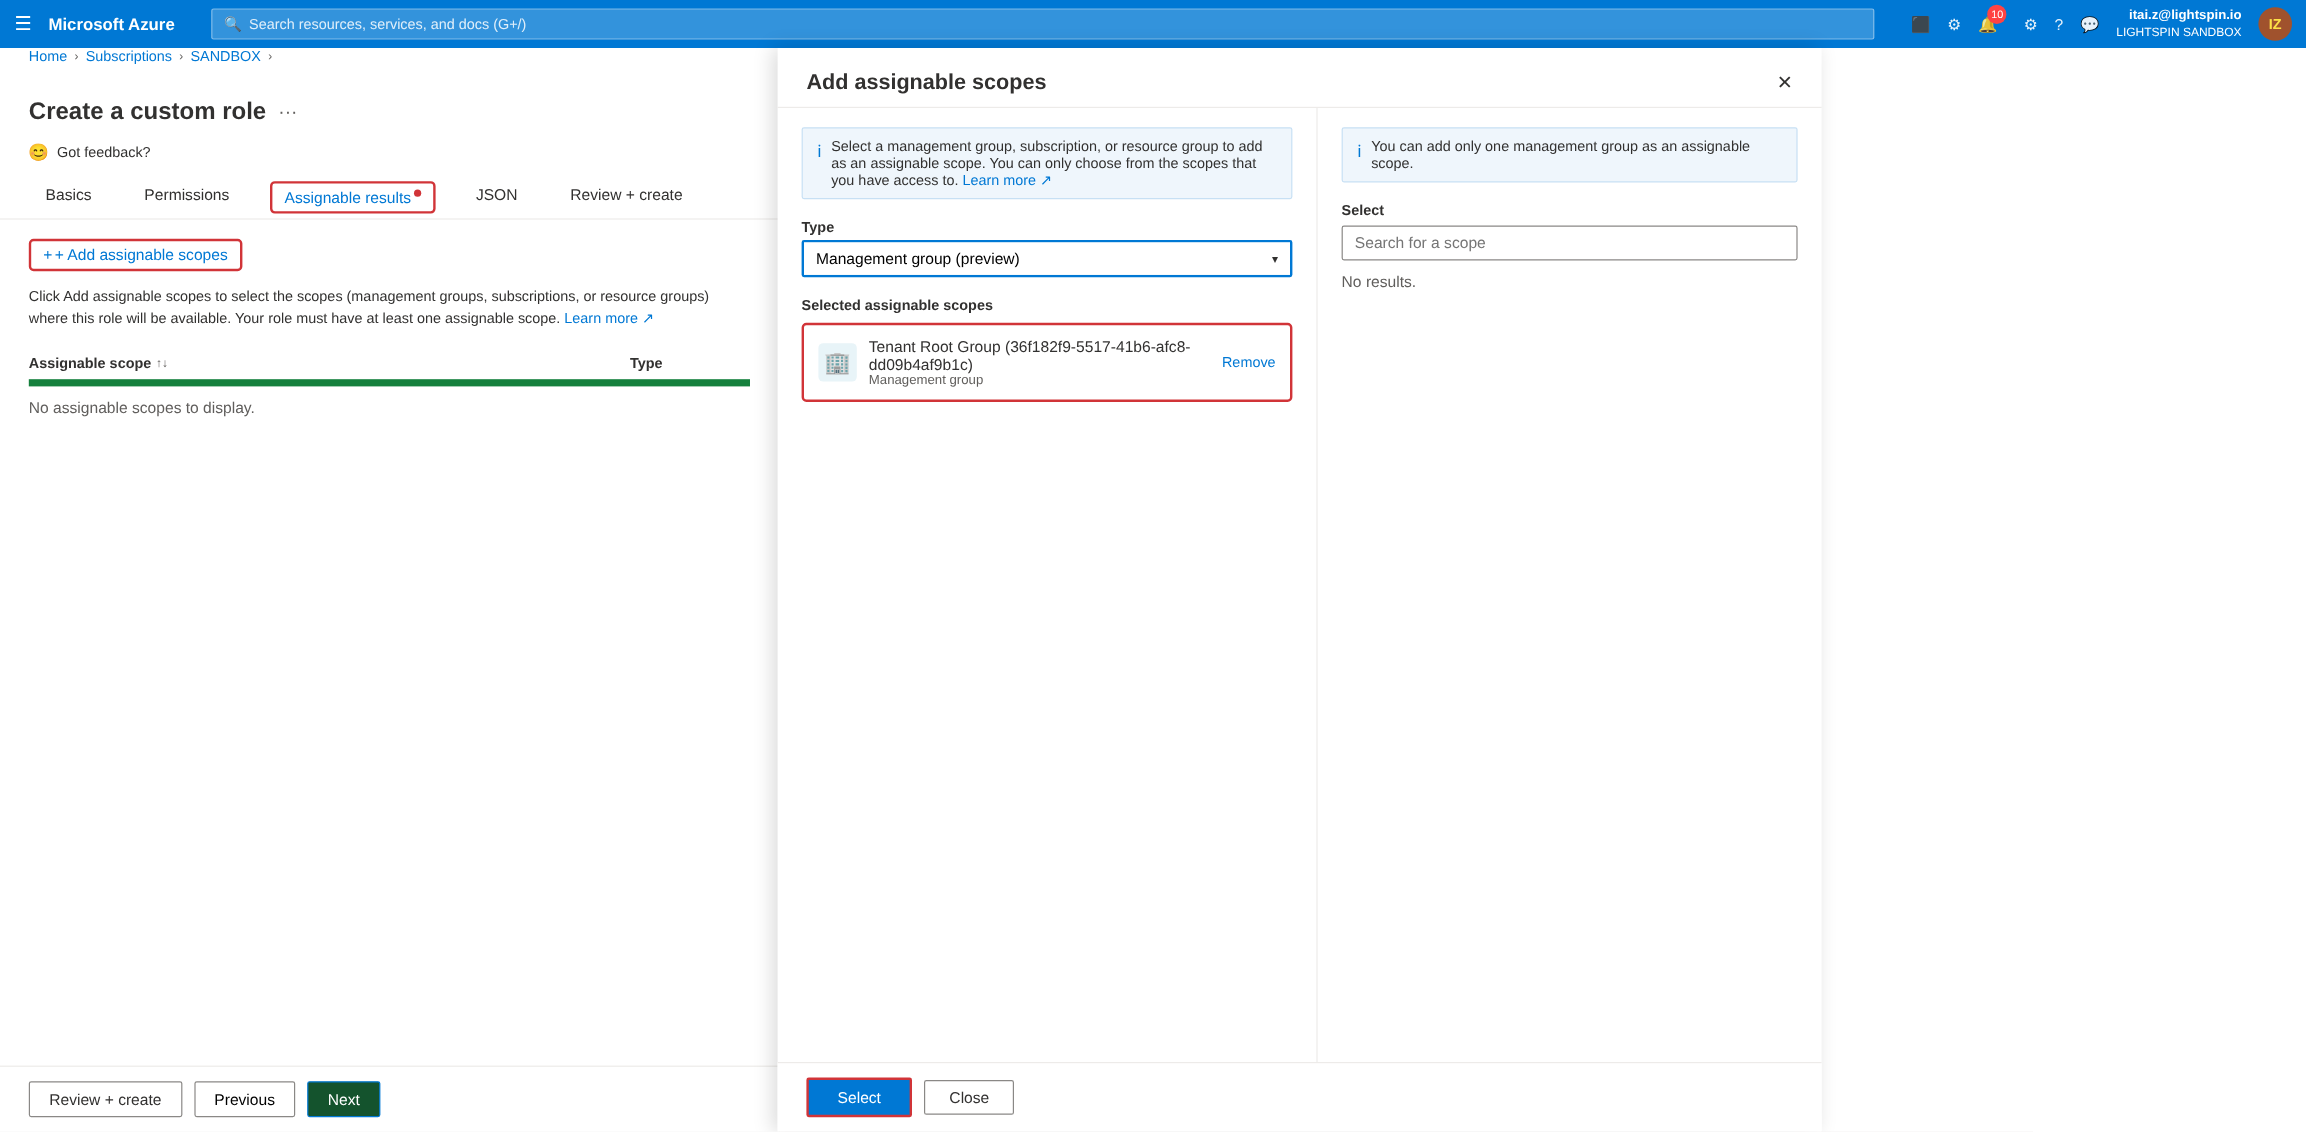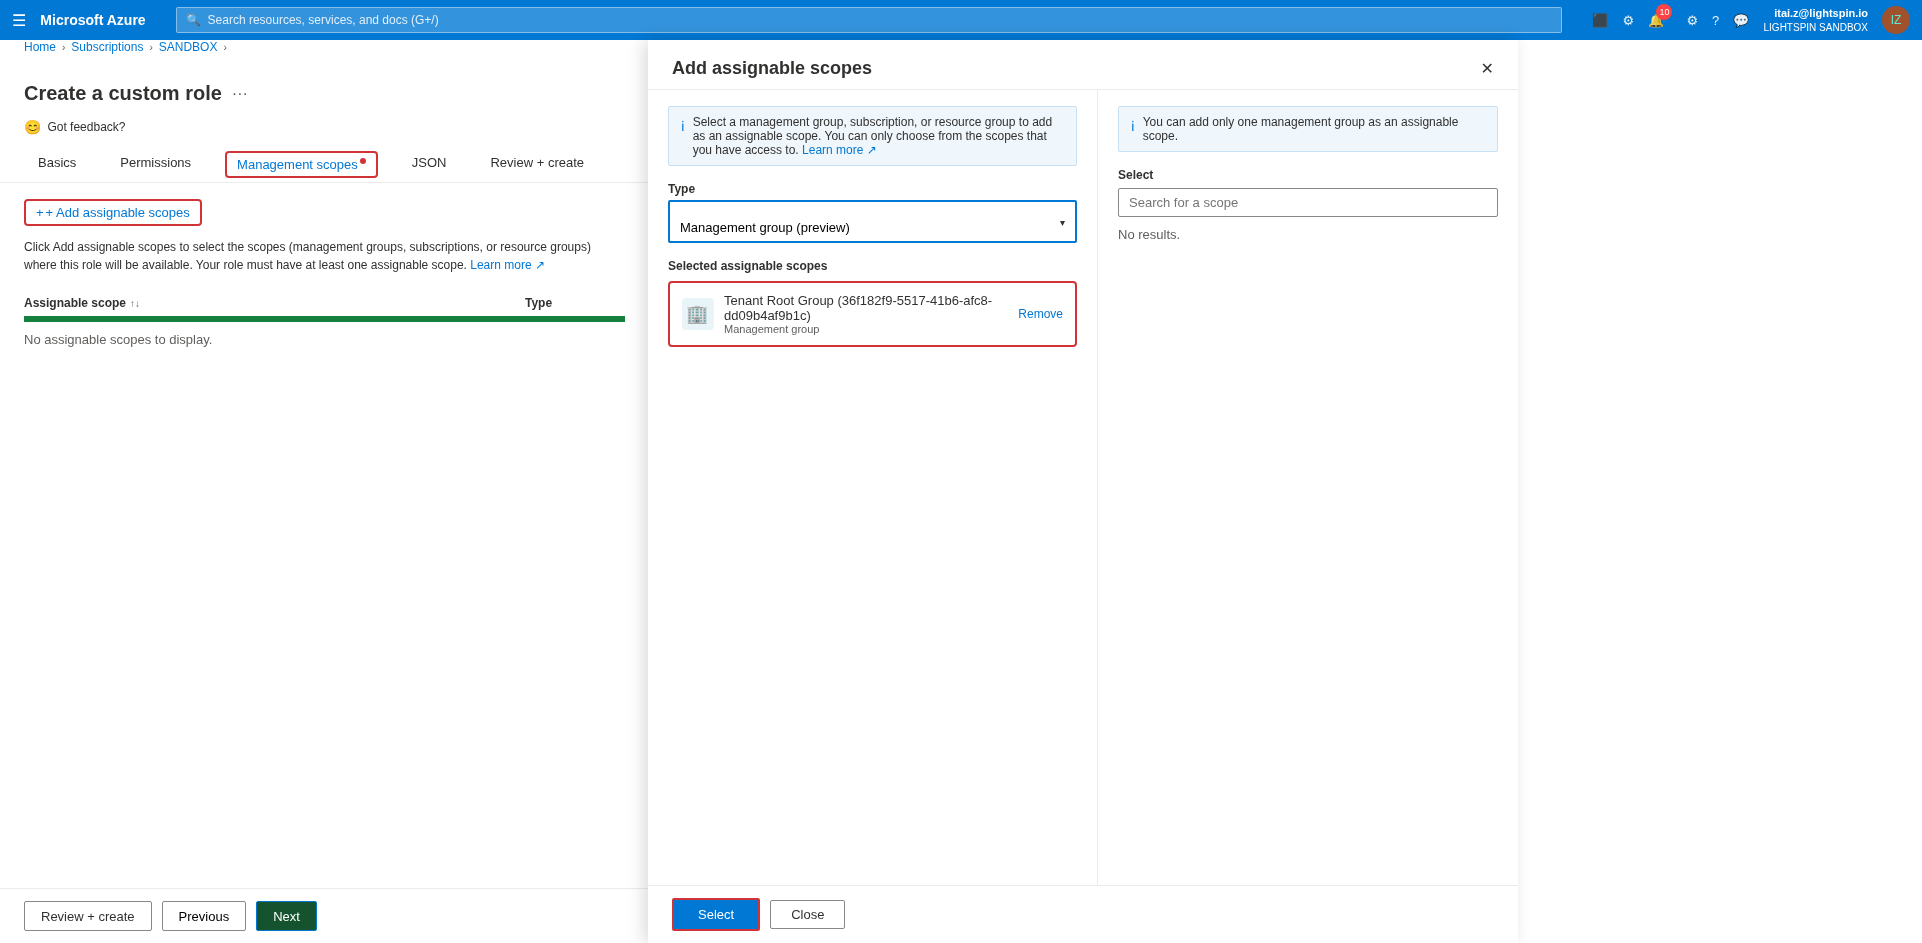--- a/index.html
+++ b/index.html
@@ -37,21 +37,21 @@
       gap: 14px;
       font-size: 13px;
     }
     .topbar-icon { cursor: pointer; opacity: 0.9; }
     .topbar-user { display: flex; flex-direction: column; align-items: flex-end; font-size: 10px; line-height: 1.3; cursor: pointer; }
     .topbar-user .user-email { font-size: 11px; font-weight: 600; }
     .topbar-user .user-tenant { font-size: 10px; }
     .topbar-avatar {
       width: 28px; height: 28px; border-radius: 50%; background: #a0522d;
       display: flex; align-items: center; justify-content: center;
-      font-size: 12px; font-weight: 400; color: #5eead4; cursor: pointer;
+      font-size: 12px; font-weight: 700; color: #fde047; cursor: pointer;
     }
     .notification-badge {
       background: #ff4343; border-radius: 50%; width: 16px; height: 16px;
       font-size: 9px; display: flex; align-items: center; justify-content: center;
       position: relative; top: -8px; left: -8px; margin-right: -8px;
     }
 
     
     .main-container {
       display: flex;
@@ -264,21 +264,21 @@
     .type-label { font-size: 12px; font-weight: 600; color: #323130; margin-bottom: 4px; }
 
     .type-select-wrapper {
       position: relative;
       margin-bottom: 16px;
       border: 2px solid #0078d4;
       border-radius: 2px;
     }
     .type-select {
       width: 100%;
-      padding: 18px 32px 6px 10px;
+      padding: 6px 32px 6px 10px;
       font-size: 13px;
       border: none;
       background: white;
       appearance: none;
       cursor: pointer;
       outline: none;
     }
     .select-arrow {
       position: absolute;
       right: 10px;
@@ -431,21 +431,21 @@
     </div>
 
     <div class="tabs">
       <div class="tab">
         <span>Basics</span>
       </div>
       <div class="tab">
         <span>Permissions</span>
       </div>
       <div class="tab highlighted">
-        <span>Management scopes</span><span class="tab-dot"></span>
+        <span>Assignable results</span><span class="tab-dot"></span>
       </div>
       <div class="tab">
         <span>JSON</span>
       </div>
       <div class="tab">
         <span>Review + create</span>
       </div>
     </div>
 
     <div class="content-area">

